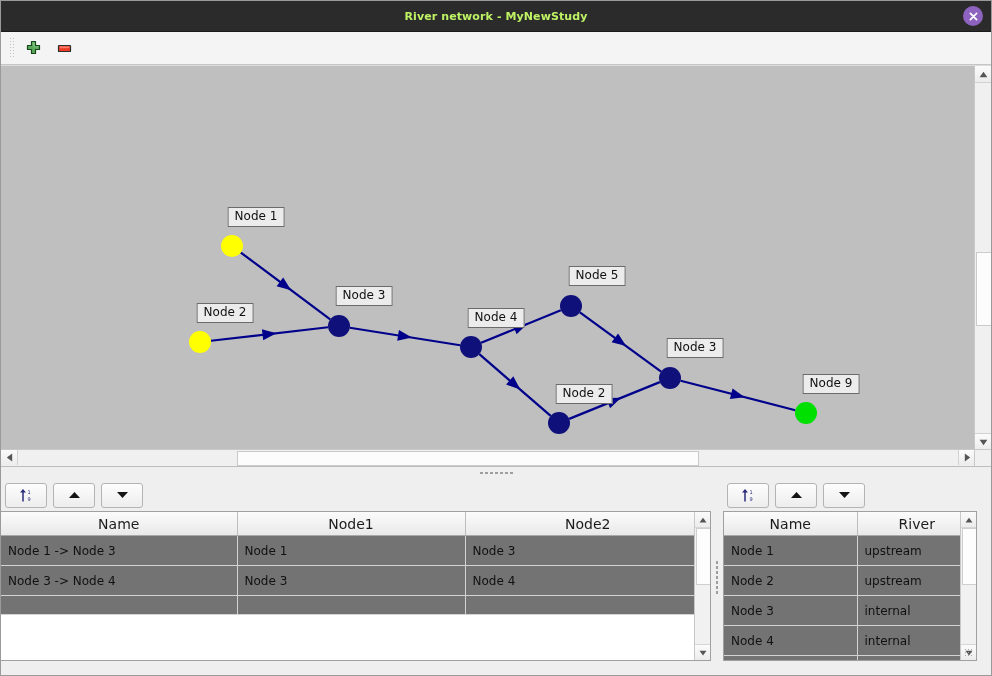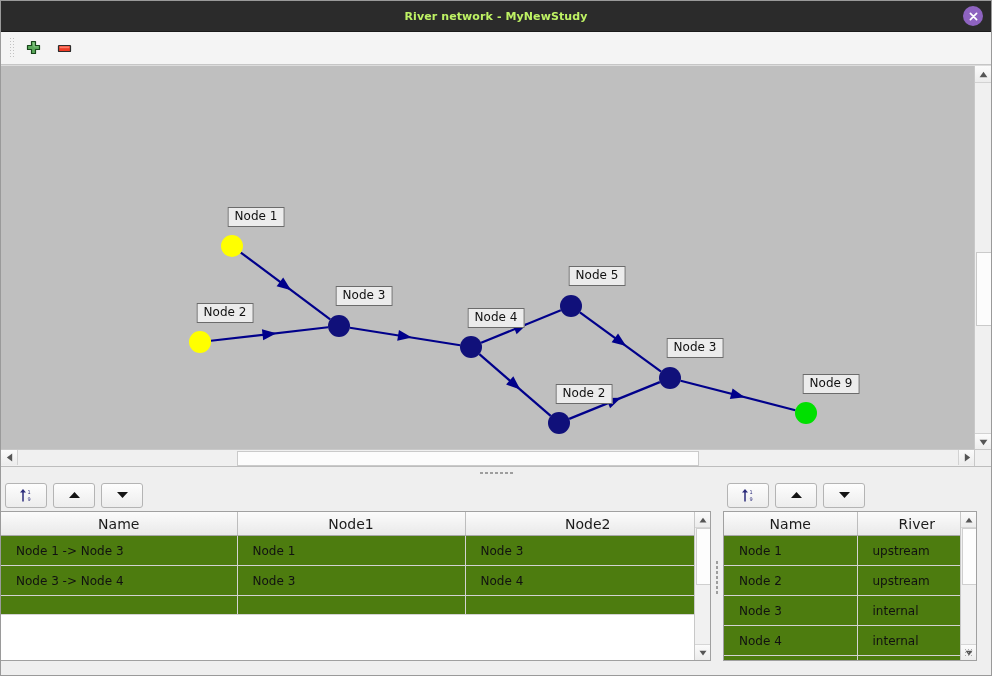--- a/index.html
+++ b/index.html
@@ -267,26 +267,26 @@
     color: #1b1b1b;
     text-align: center;
     padding: 0;
     cursor: pointer;
   }
   table.grid th:last-child { border-right: none; }
   table.grid td {
     height: 29px;
     border-right: 1px solid #d3d3d3;
     border-bottom: 1px solid #d3d3d3;
-    padding: 0 0 0 15px;
+    padding: 0 0 0 7px;
     color: #111;
     white-space: nowrap;
     overflow: hidden;
     text-overflow: ellipsis;
-    background: #4d7c0f;
+    background: #737373;
     cursor: default;
   }
   table.grid td:last-child { border-right: none; }
   table.grid tr.filler td { height: 18px; }
 
   .tbl-vscroll {
     position: absolute;
     right: 0; top: 0; bottom: 0;
     width: 15px;
     background: #f1f1f1;

